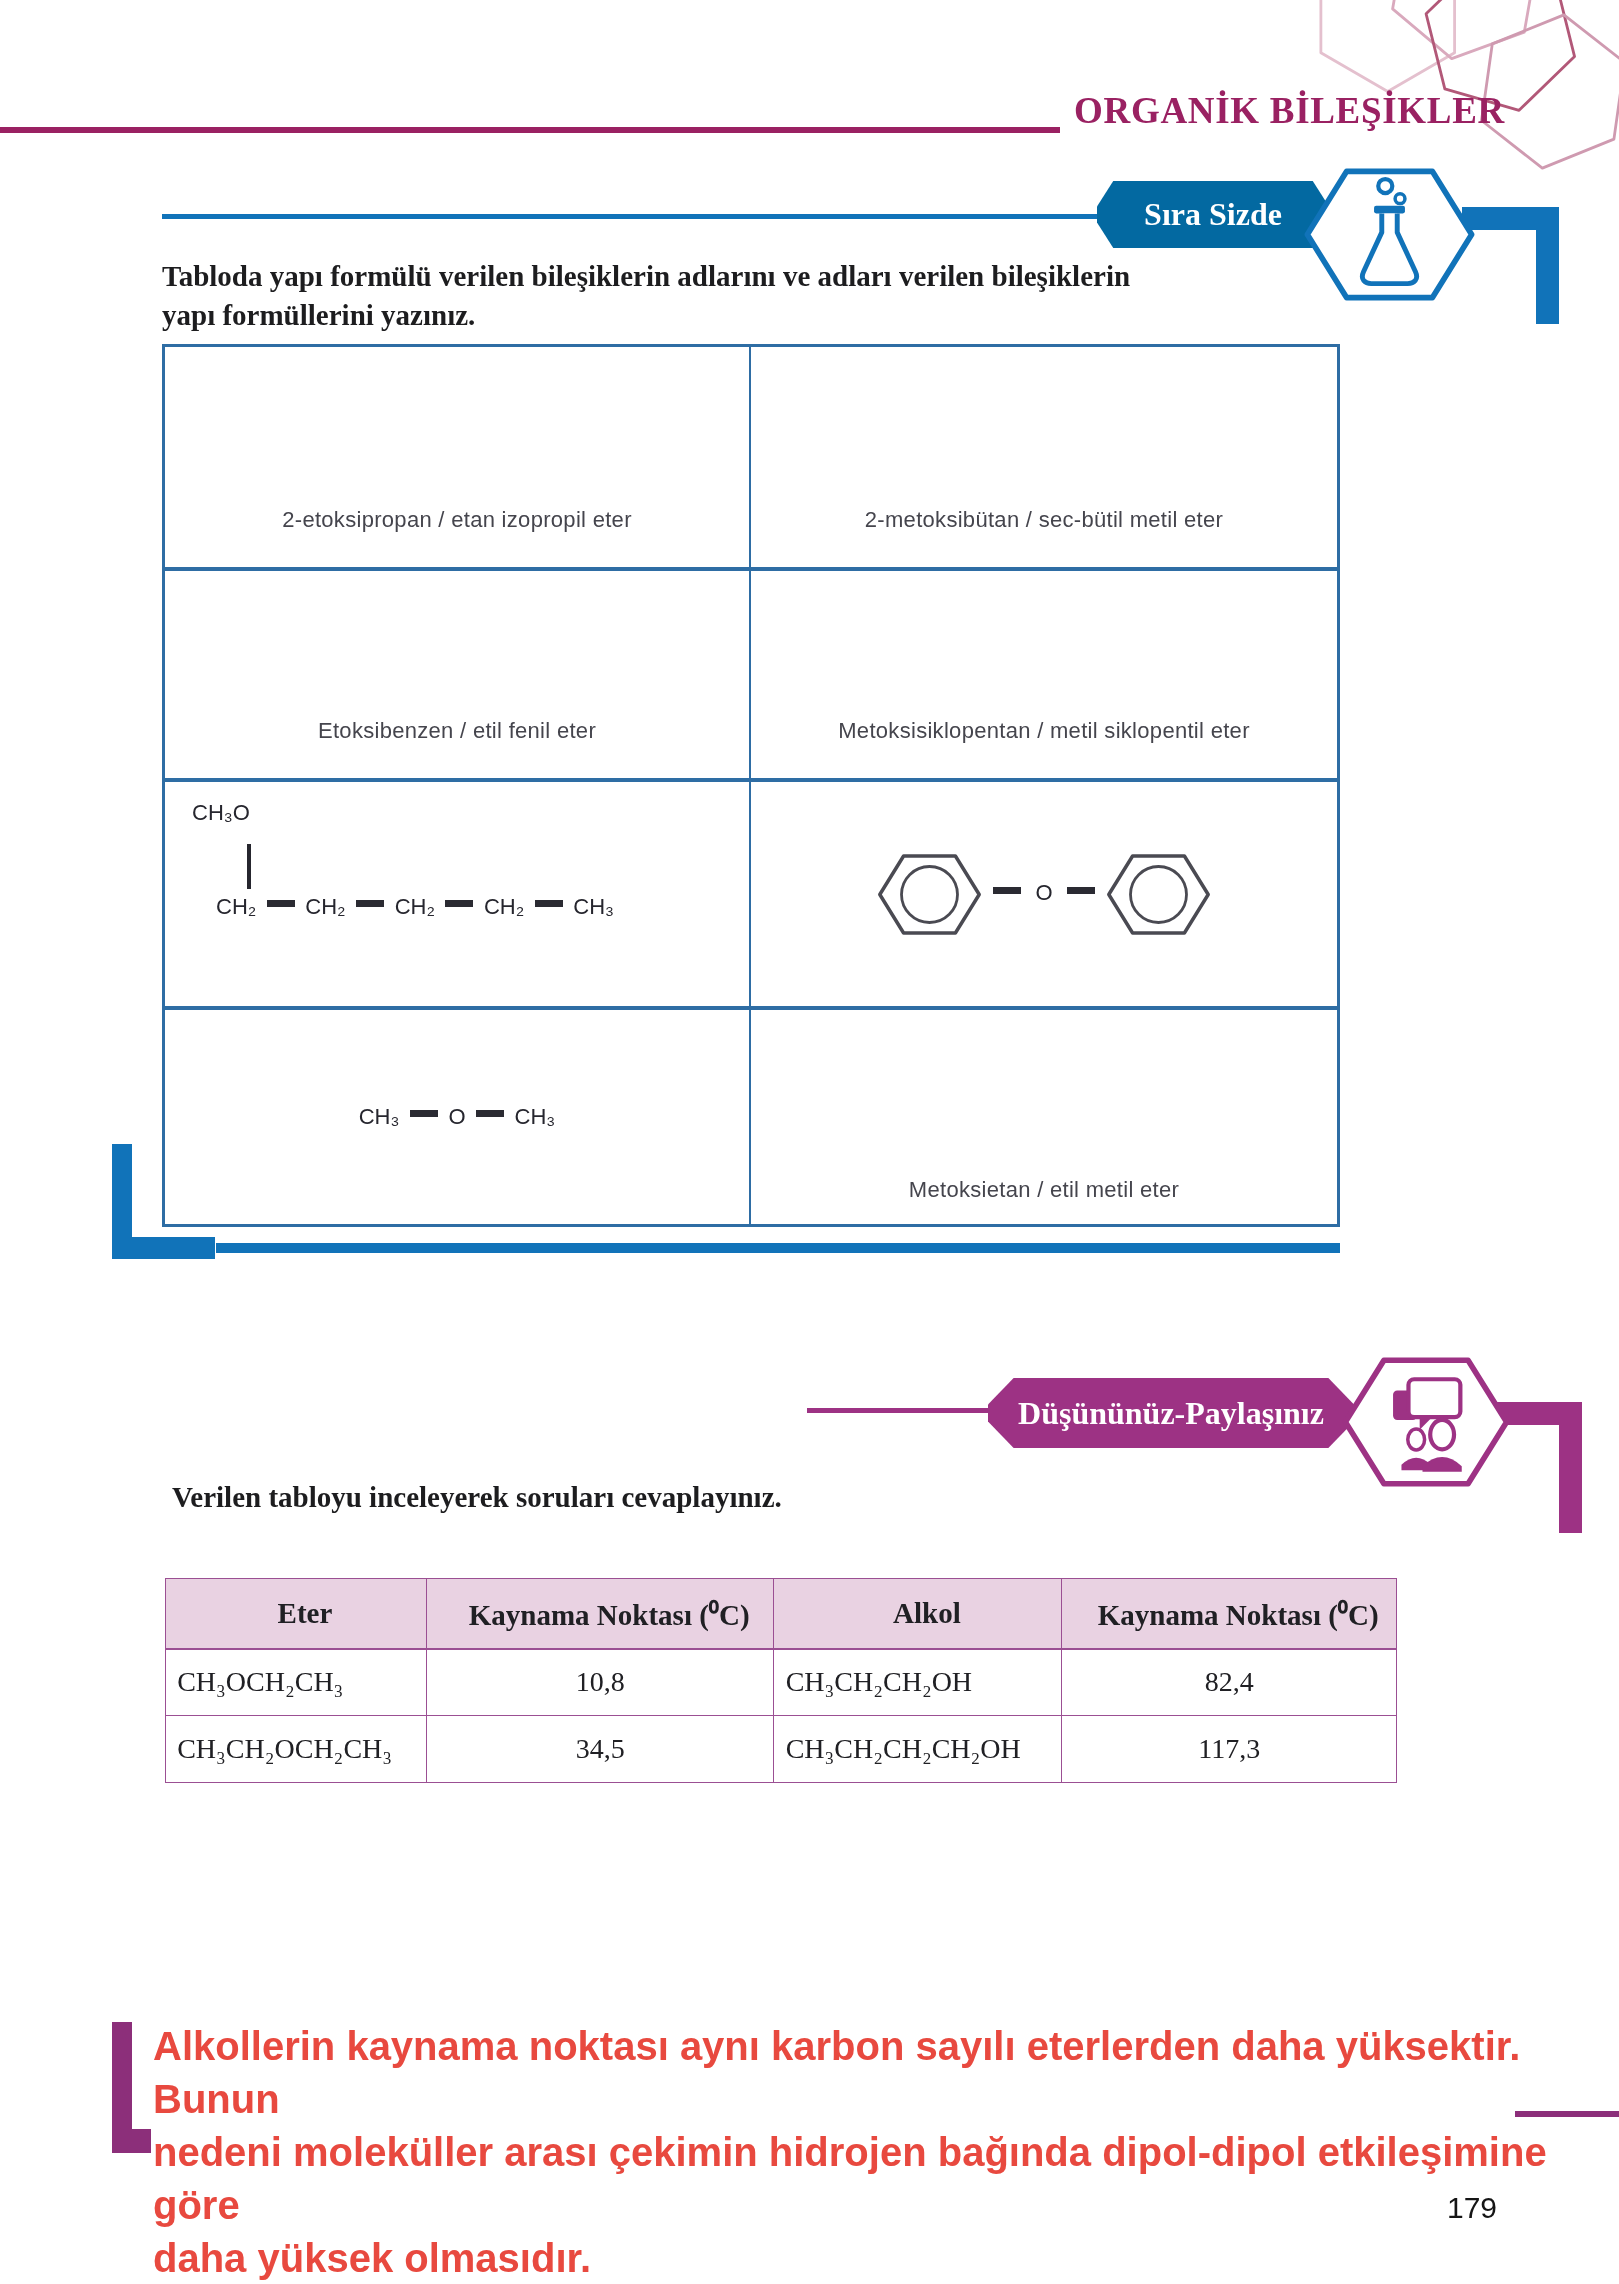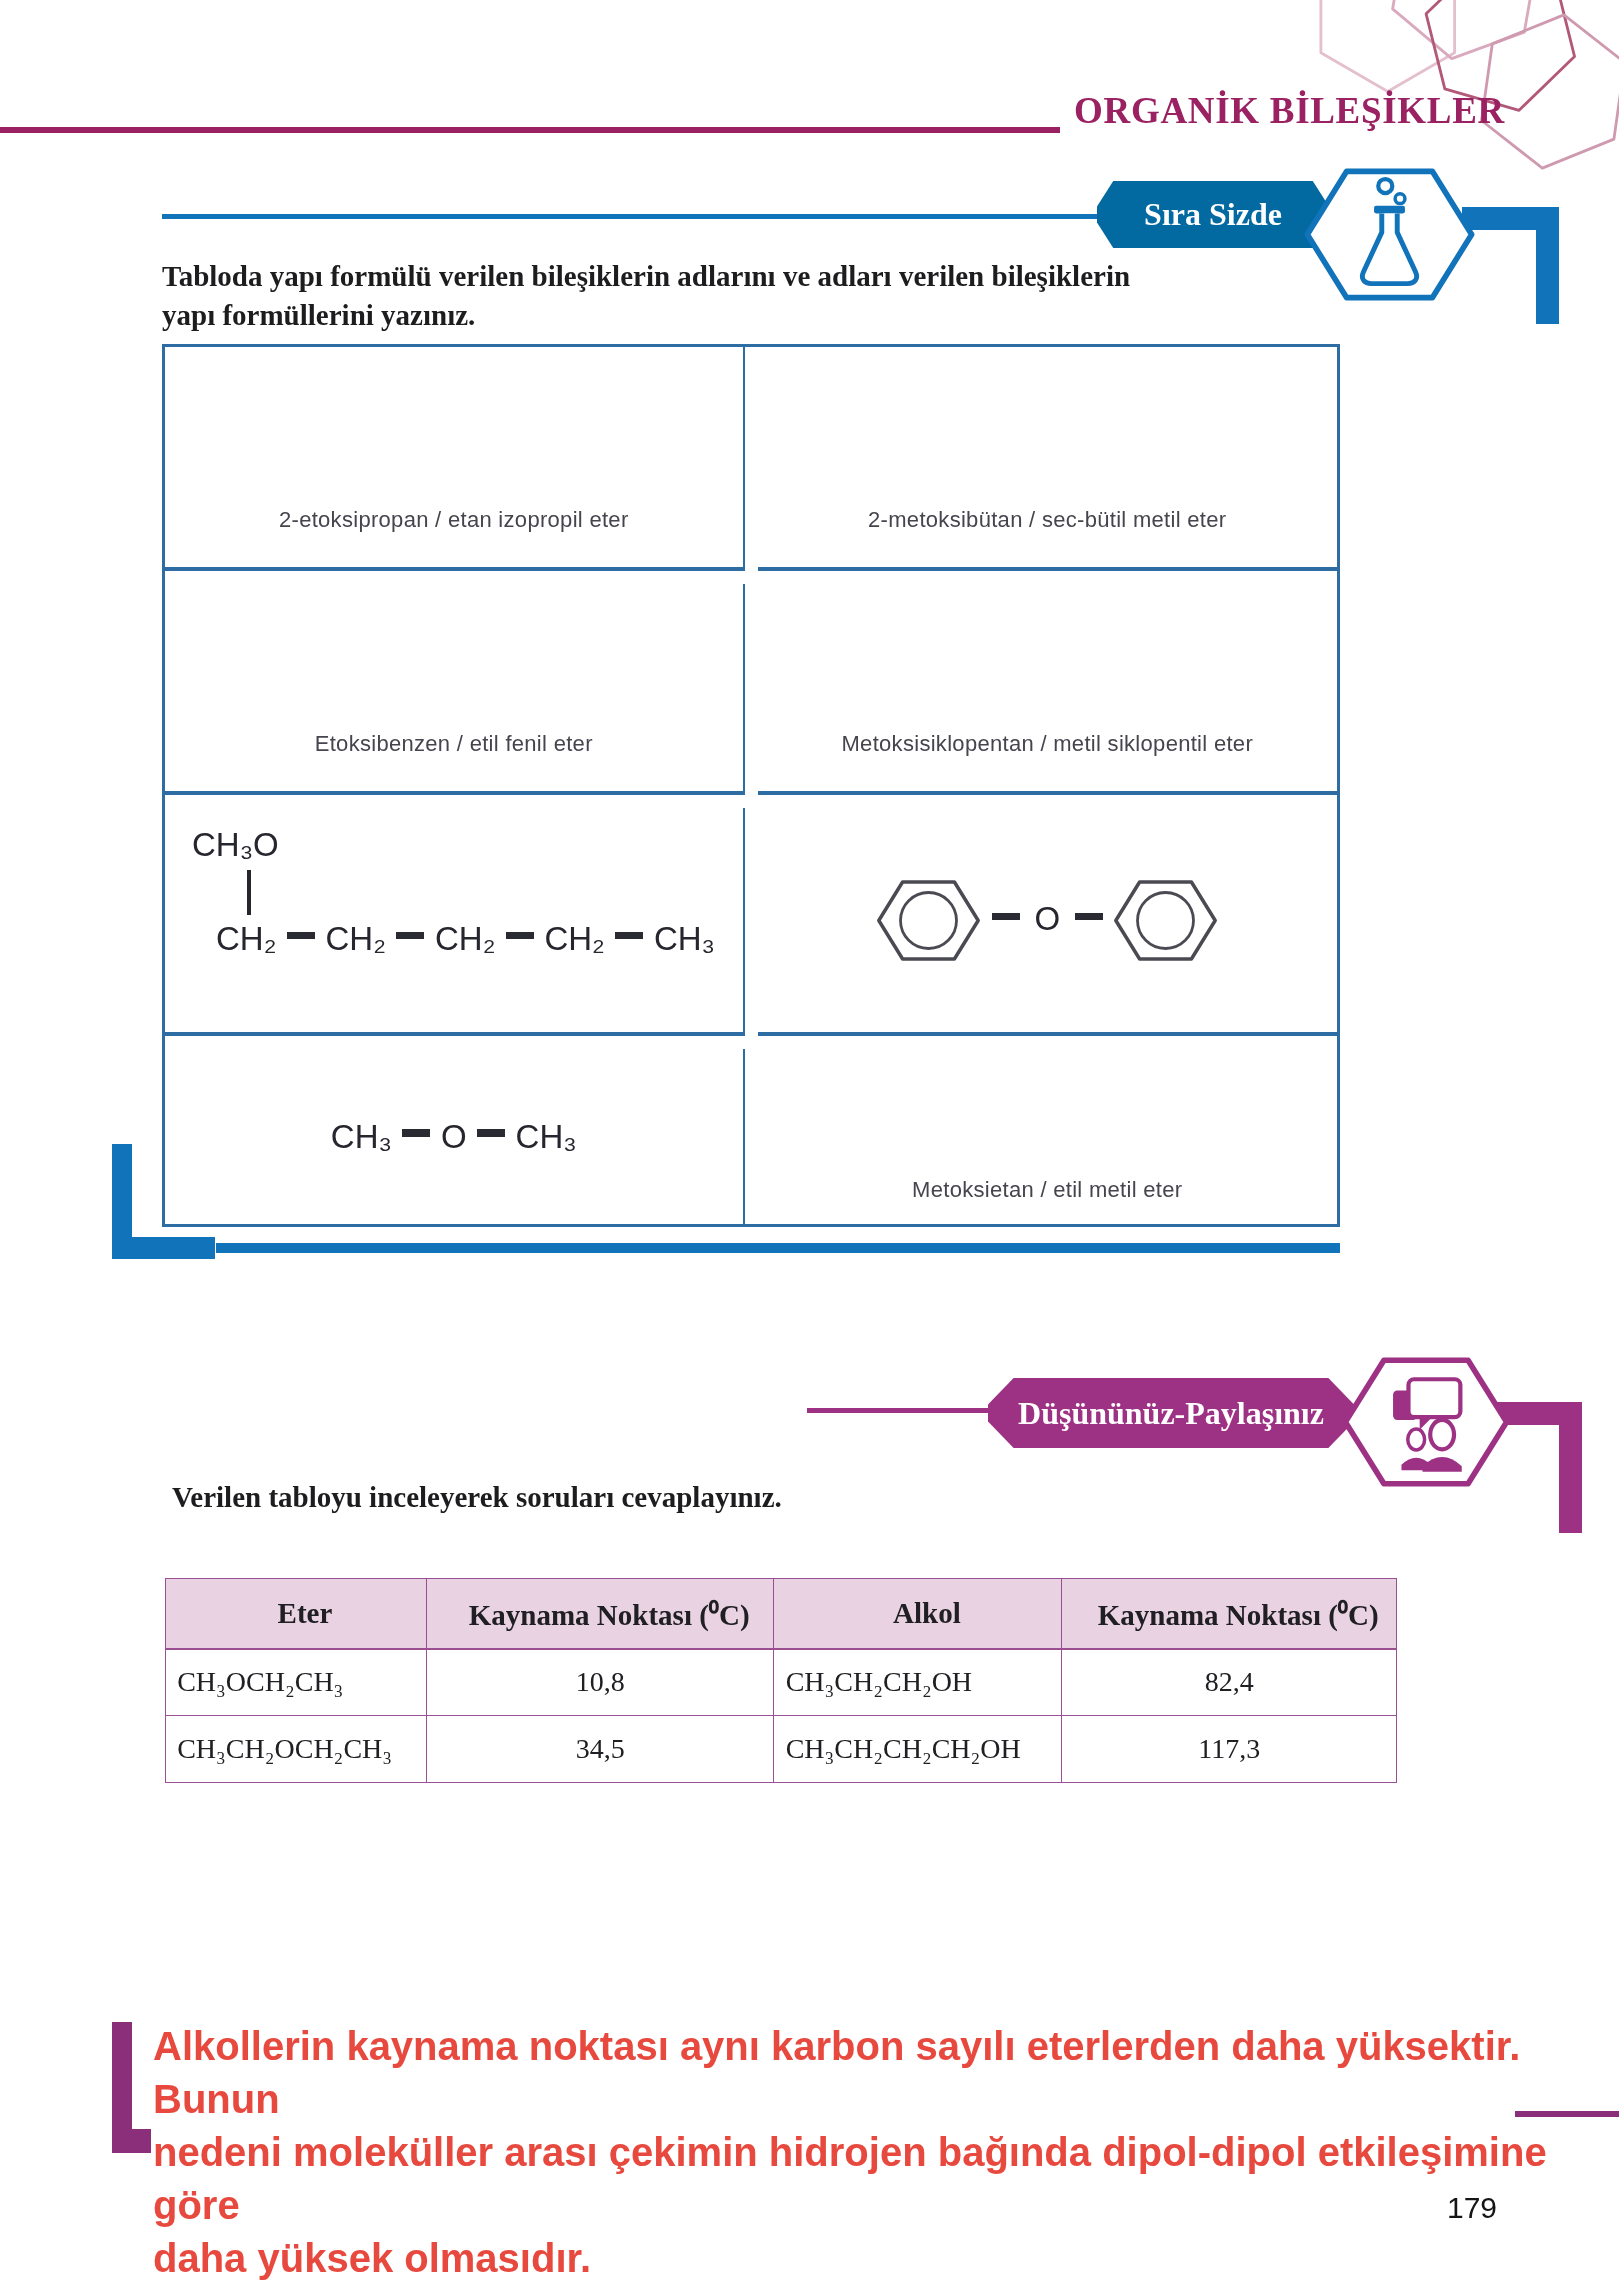--- a/index.html
+++ b/index.html
@@ -34,28 +34,28 @@
   .verilen{position:absolute;left:172px;top:1481px;font-size:29px;font-weight:bold;}
   .question{position:absolute;left:162px;top:1888px;font-size:29px;font-weight:bold;line-height:41px;}
   .answer{position:absolute;left:153px;top:2020px;font-family:"Liberation Sans",sans-serif;
           font-size:40px;font-weight:bold;color:#e8493f;line-height:53px;}
   .page-number{position:absolute;left:1447px;top:2191px;font-family:"Liberation Sans",sans-serif;
                font-size:30px;color:#151515;}
 
   
   .ntable{position:absolute;left:162px;top:344px;width:1178px;height:883px;box-sizing:border-box;
           border:3.5px solid #2e6da4;display:grid;grid-template-columns:1fr 1fr;
-          grid-template-rows:224px 211px 228px 1fr;gap:13px;}
+          grid-template-rows:224px 211px 228px 1fr;}
   .ncell{box-sizing:border-box;position:relative;}
   .ncell.cl{border-right:2.1px solid #2e6da4;}
   .ncell.rb{border-bottom:4.2px solid #2e6da4;}
   .ncell .label-wrap{position:absolute;left:0;right:0;bottom:34px;text-align:center;}
   .ncell.tight .label-wrap{bottom:21px;margin-top:8px;}
   .nlabel{font-family:"Liberation Sans",sans-serif;font-size:22px;color:#45454d;letter-spacing:0.3px;}
-  .chem{font-family:"Liberation Sans",sans-serif;color:#26262e;font-size:33px;}
+  .chem{font-family:"Liberation Sans",sans-serif;color:#26262e;font-size:22px;}
   .chem-top{position:absolute;left:27px;top:18.3px;}
   .vbond{position:absolute;left:82px;top:62px;width:3.5px;height:45px;background:#26262e;}
   .chain{position:absolute;left:51px;top:112px;display:flex;align-items:center;}
   .bond{width:28px;height:7.7px;background:#2a2a32;margin:0 10.5px;position:relative;top:-3.5px;}
   .center-struct{position:absolute;inset:0;display:flex;align-items:center;justify-content:center;}
   .benzene{width:105px;height:91px;}
   .o-atom{margin:0 4.2px;position:relative;top:-1.4px;}
 
   
   .tdec-v{position:absolute;left:112px;top:1144px;width:20.4px;height:115px;background:#1173b9;}

